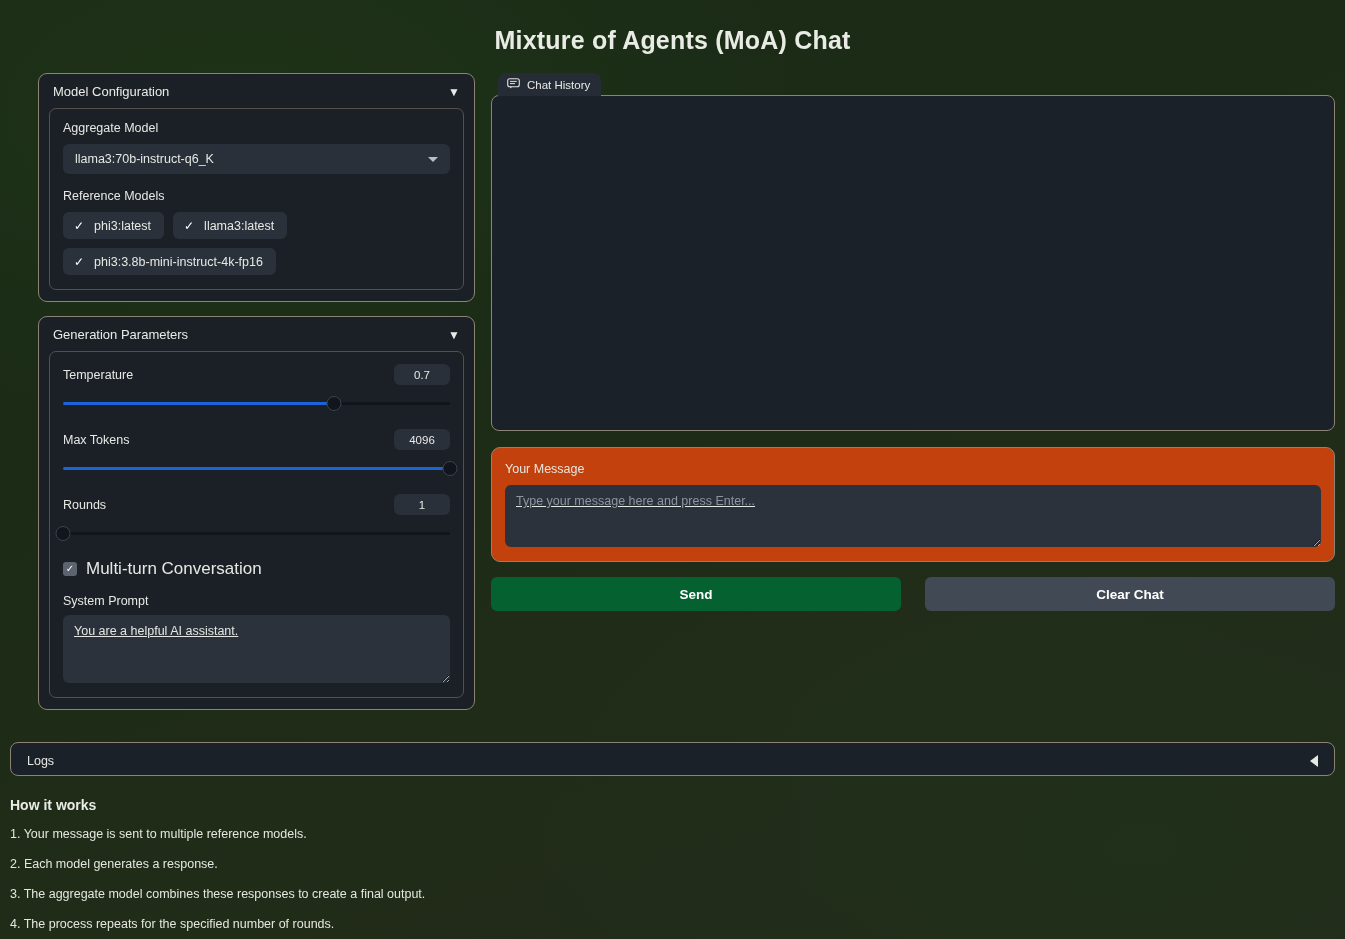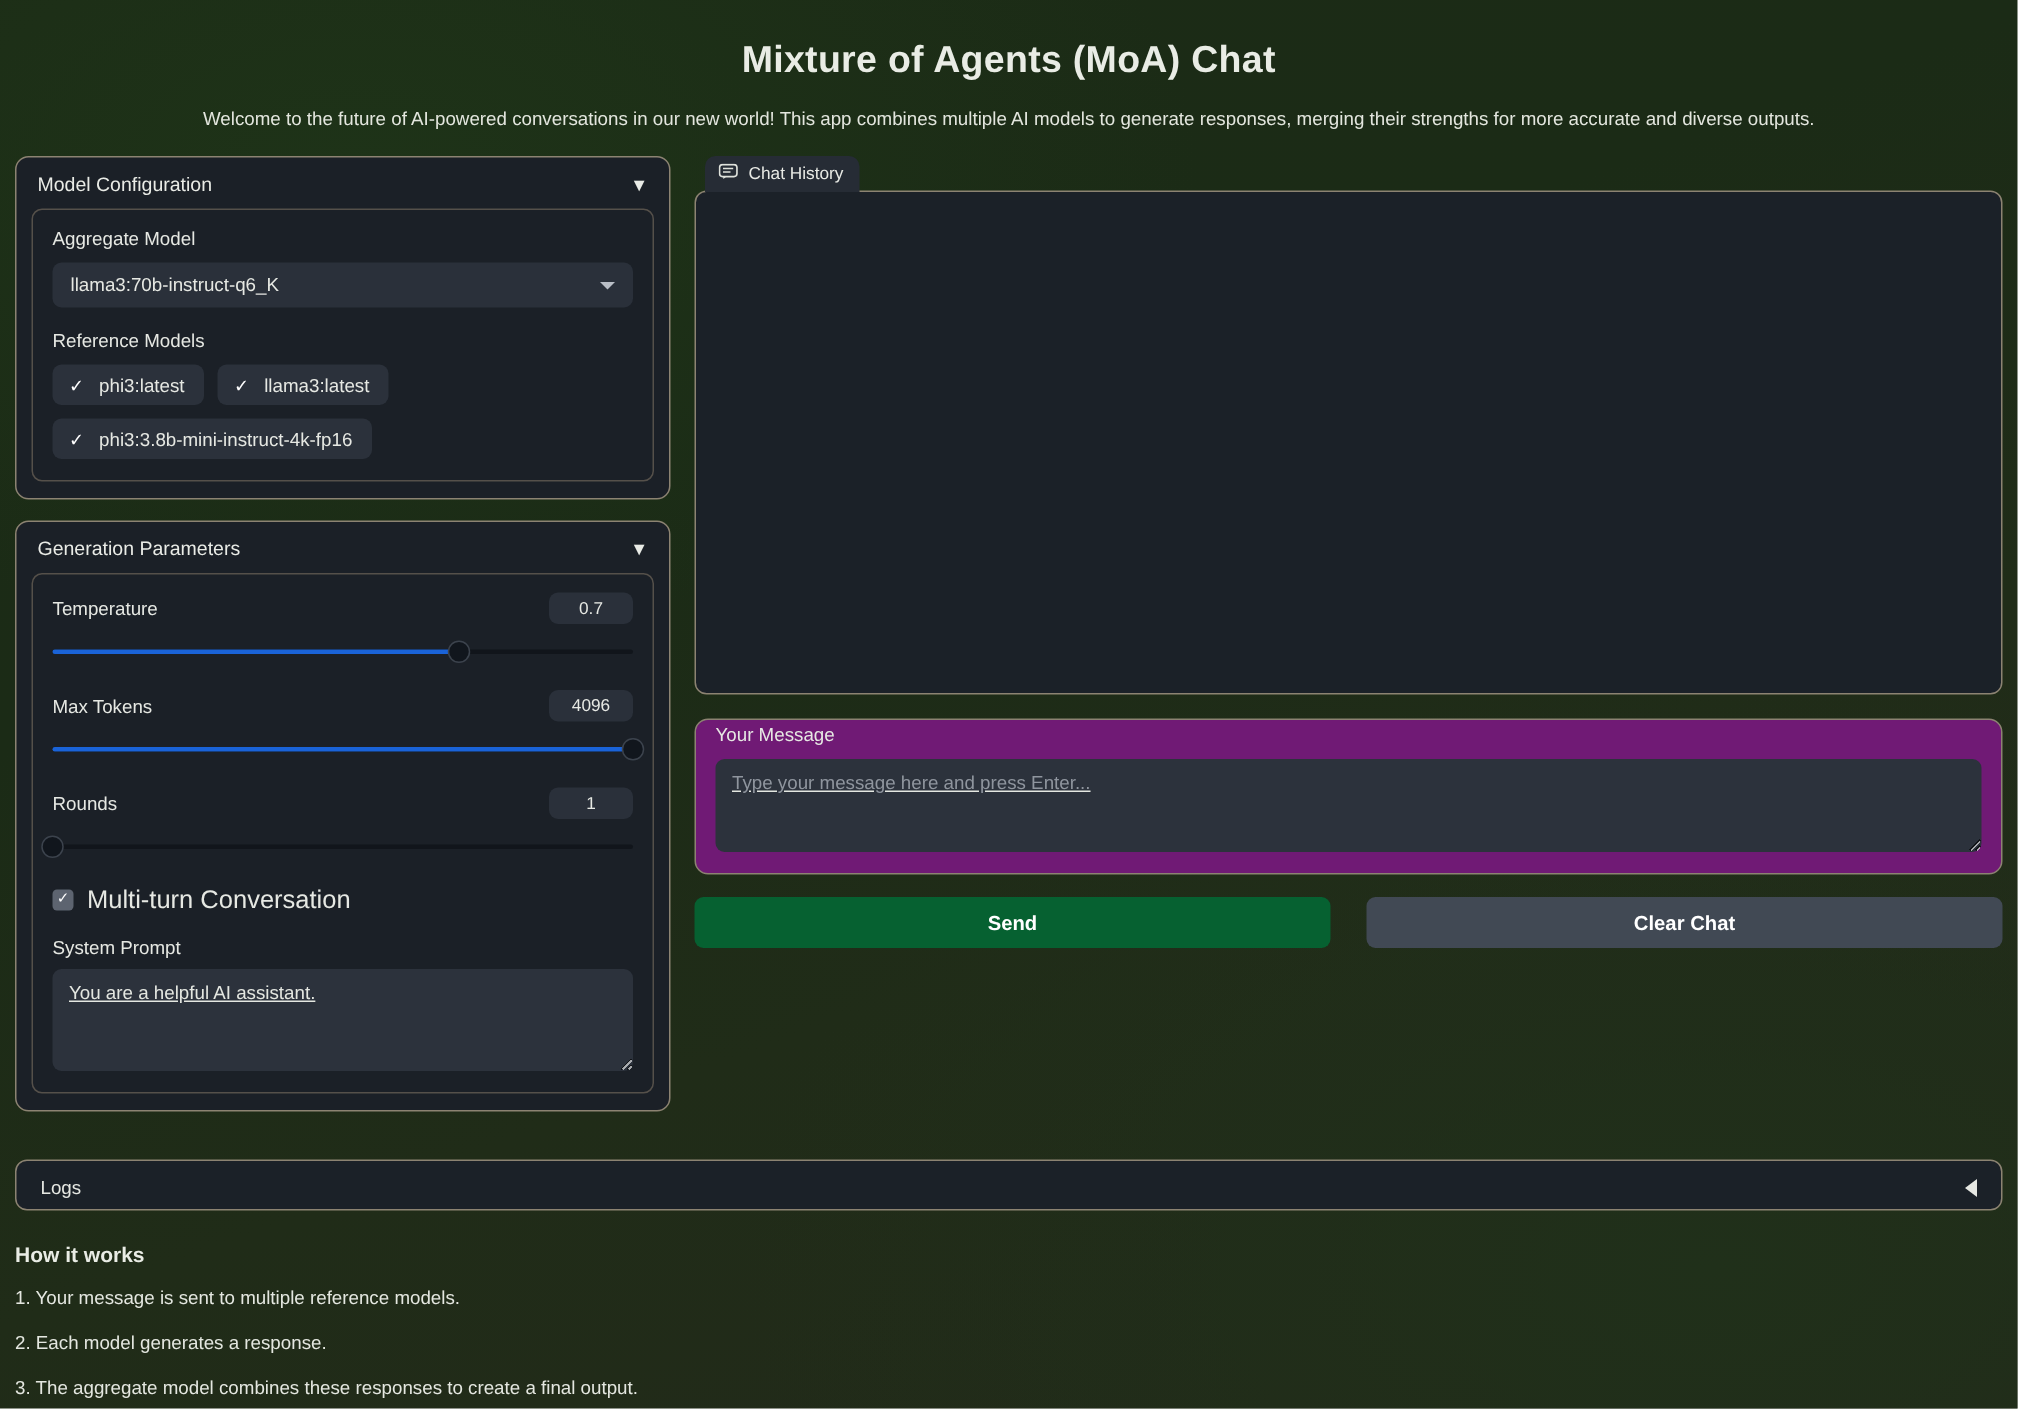--- a/index.html
+++ b/index.html
@@ -22,21 +22,21 @@
     text-align:center; font-size:25px; font-weight:bold;
     color:#e9ece5; margin:26px 0 0 0; letter-spacing:.2px;
   }
   .page-sub {
     text-align:center; font-size:12.5px; color:#e3e6de;
     margin:17px 0 0 0; font-weight:400;
   }
 
   
   .cols { display:flex; gap:16px; margin-top:18px; align-items:flex-start; }
-  .col-left { width:437px; flex:0 0 437px; }
+  .col-left { width:437px; flex:0 0 437px;margin-left:28px; }
   .col-right { flex:1 1 auto; }
 
   
   .panel {
     background:#1b2027;
     border:1px solid #8c8372;
     border-radius:9px;
     margin-bottom:14px;
   }
   .panel-head {
@@ -126,22 +126,22 @@
     display:inline-flex; align-items:center; gap:7px; cursor:pointer;
     position:relative; z-index:2;
   }
   .bubble-icon { display:block; }
   .chat-box {
     background:#1b2128; border:1px solid #8c8372; border-radius:8px;
     height:336px; margin-top:-1px;
   }
 
   .msg-panel {
-    background:#701a75; border:1px solid #8c8372; border-radius:9px;
-    padding:3px 13px 14px 13px; margin-top:16px;
+    background:#c2410c; border:1px solid #8c8372; border-radius:9px;
+    padding:14px 13px 14px 13px; margin-top:16px;
   }
   .msg-panel .field-label { margin-bottom:9px; }
 
   .btn-row { display:flex; gap:24px; margin-top:15px; }
   .btn {
     flex:1 1 0; height:34px; border:none; border-radius:6px;
     font-size:13.5px; font-weight:bold; color:#ffffff; cursor:pointer;
     font-family:"Liberation Sans", sans-serif;
   }
   .btn.send { background:#066131; }
@@ -163,21 +163,20 @@
   .how { margin-top:21px; }
   .how h3 { font-size:14px; font-weight:bold; color:#e9ece5; margin:0 0 14px 0; }
   .how p { font-size:12.5px; color:#e4e7e0; margin:0 0 16px 0; }
 </style>
 </head>
 <body>
 
 <div class="app">
 
   <h1 class="page-title">Mixture of Agents (MoA) Chat</h1>
-  <p class="page-sub">Welcome to the future of AI-powered conversations in our new world! This app combines multiple AI models to generate responses, merging their strengths for more accurate and diverse outputs.</p>
 
   <div class="cols">
 
     <div class="col-left">
 
       <section class="panel">
         <div class="panel-head">
           <span>Model Configuration</span>
           <span class="caret">▼</span>
         </div>

